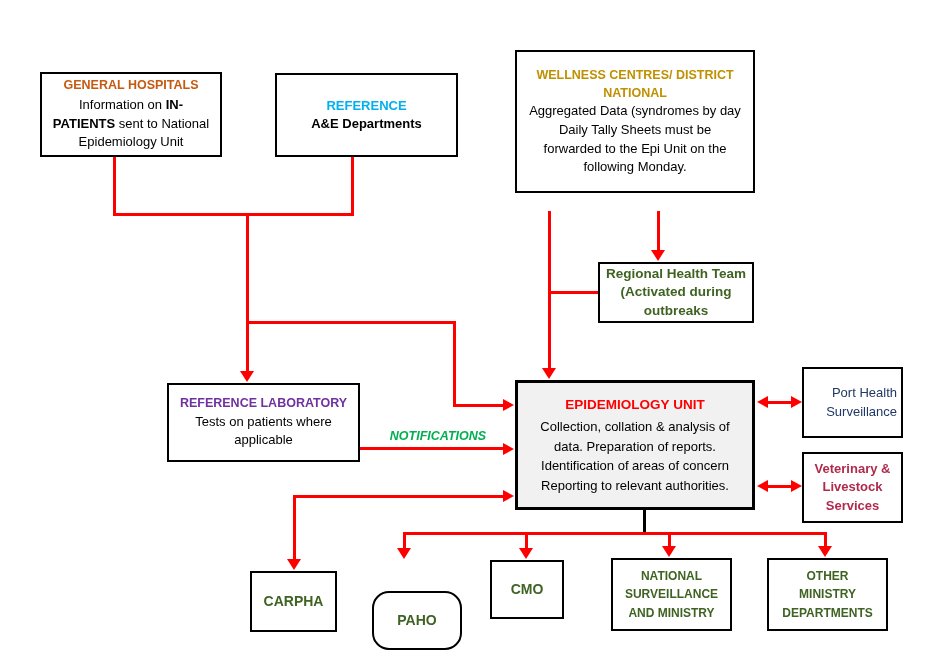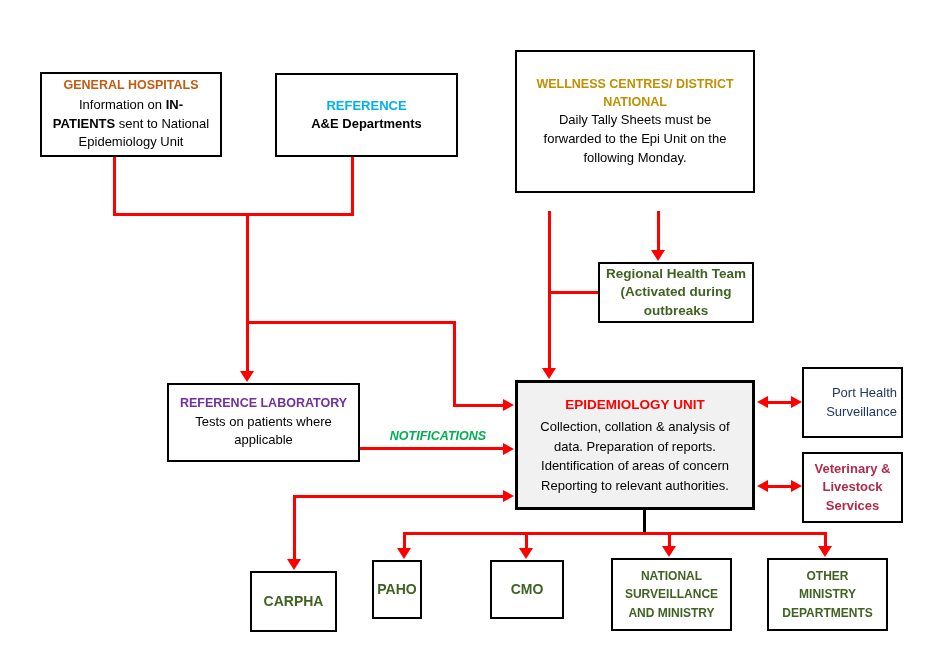--- a/index.html
+++ b/index.html
@@ -23,21 +23,21 @@
   
   #box-gh{left:40px;top:72px;width:182px;height:85px;}
   #box-pc{left:275px;top:73px;width:183px;height:84px;}
   #box-wc{left:515px;top:50px;width:240px;height:143px;line-height:1.45;}
   #box-rht{left:598px;top:262px;width:156px;height:61px;font-weight:bold;color:var(--dark-green);font-size:13.5px;line-height:1.35;justify-content:center;}
   #box-rl{left:167px;top:383px;width:193px;height:79px;}
   #box-epi{left:515px;top:380px;width:240px;height:130px;border-width:3px;background:#f1f1f1;line-height:1.5;}
   #box-ph{left:802px;top:367px;width:101px;height:71px;font-weight:normal;color:var(--navy);font-size:13px;line-height:1.4;align-items:flex-end;}
   #box-vet{left:802px;top:452px;width:101px;height:71px;font-weight:bold;color:var(--crimson);font-size:13px;line-height:1.4;}
   #box-carpha{left:250px;top:571px;width:87px;height:61px;font-weight:bold;color:var(--dark-green);font-size:14px;}
-  #box-paho{left:372px;top:560px;width:50px;height:59px;font-weight:bold;color:var(--dark-green);font-size:14px;}
+  #box-paho{left:372px;top:591px;width:90px;height:59px;font-weight:bold;color:var(--dark-green);font-size:14px;border-radius:17px;}
   #box-cmo{left:490px;top:560px;width:74px;height:59px;font-weight:bold;color:var(--dark-green);font-size:14px;}
   #box-nsr{left:611px;top:558px;width:121px;height:73px;font-weight:bold;color:var(--dark-green);font-size:12px;line-height:1.55;}
   #box-omd{left:767px;top:558px;width:121px;height:73px;font-weight:bold;color:var(--dark-green);font-size:12px;line-height:1.55;}
   #box-gh .hdr{color:var(--orange);font-size:12.5px;margin-bottom:1px;}
   #box-pc .hdr{color:var(--cyan);font-size:13px;}
   #box-pc .body{font-weight:bold;}
   #box-wc .hdr{color:var(--gold);font-size:12.5px;}
   #box-rl .hdr{color:var(--purple);font-size:12.5px;}
   #box-epi .hdr{color:var(--red);font-size:13.5px;margin-bottom:2px;}
   
@@ -67,20 +67,21 @@
   </div>
 
   <div class="box" id="box-pc">
     <div class="hdr">REFERENCE</div>
     <div class="body">A&amp;E Departments</div>
   </div>
 
   <div class="box" id="box-wc">
     <div class="hdr">WELLNESS CENTRES/ DISTRICT</div>
     <div class="hdr">NATIONAL</div>
+    <div>Aggregated Data (syndromes by day</div>
     <div>Daily Tally Sheets must be</div>
     <div>forwarded to the Epi Unit on the</div>
     <div>following Monday.</div>
   </div>
 
   <div class="box" id="box-rht">
     <div>Regional Health Team</div>
     <div>(Activated during</div>
     <div>outbreaks</div>
   </div>

